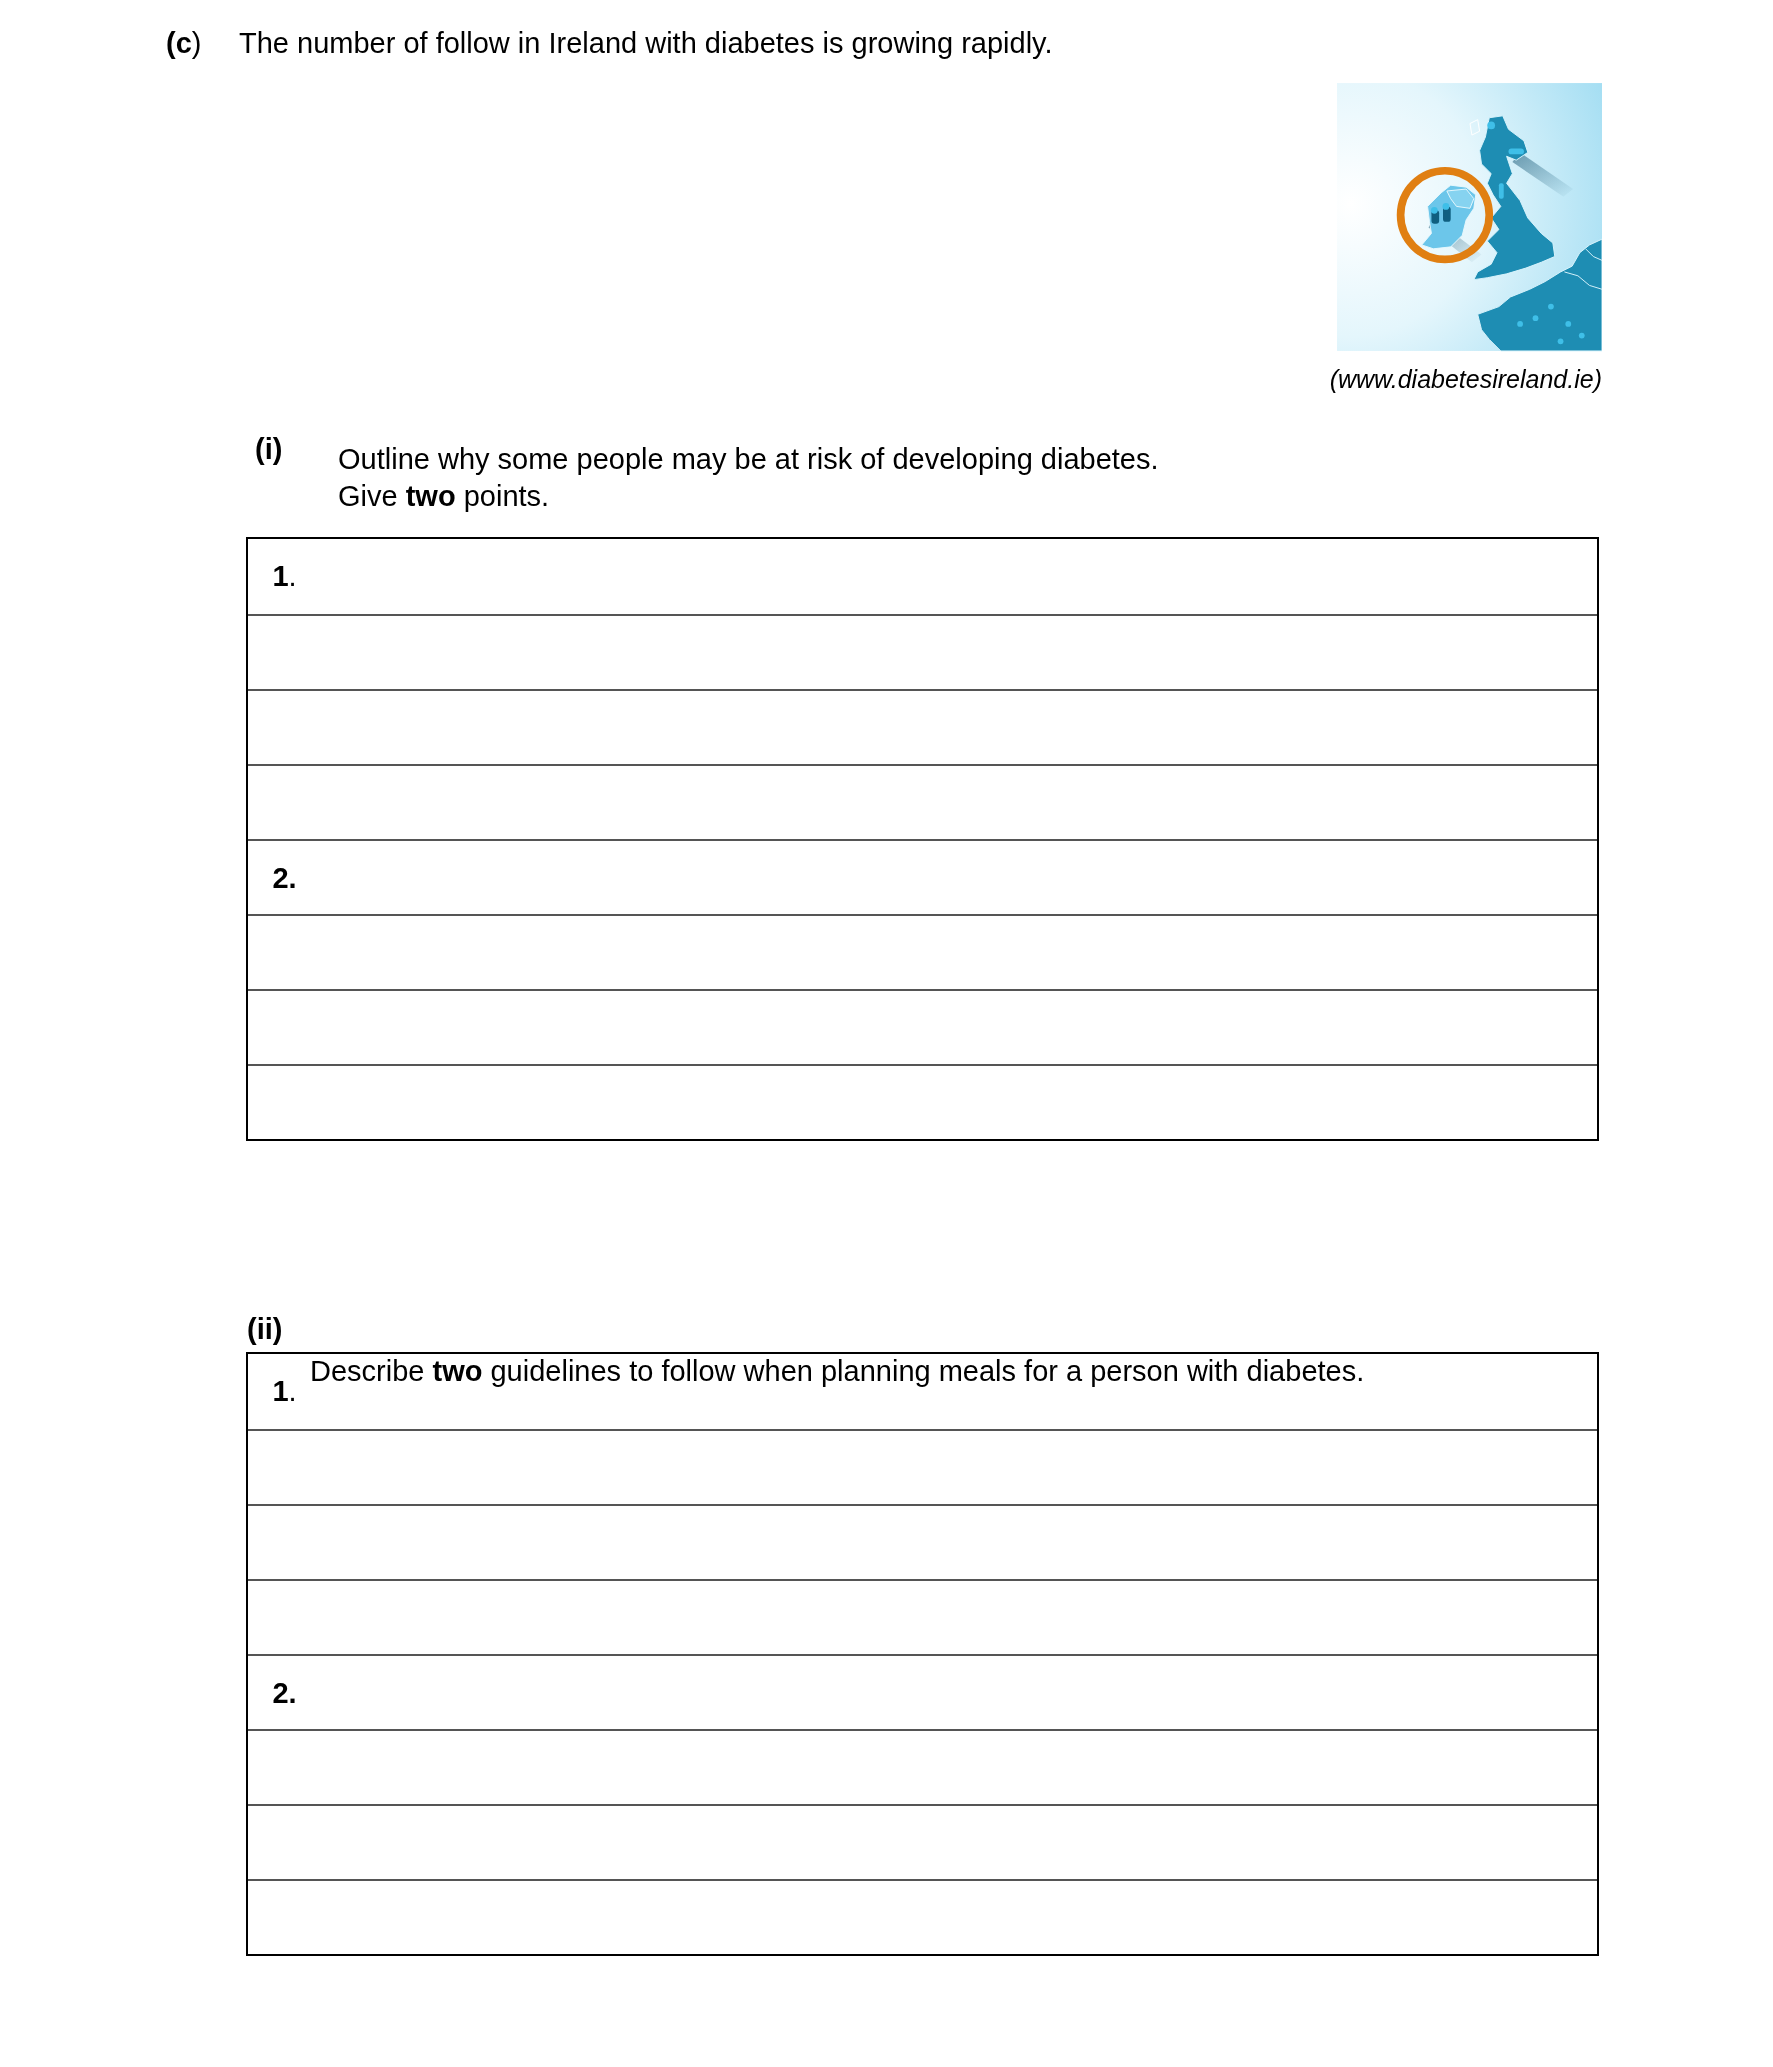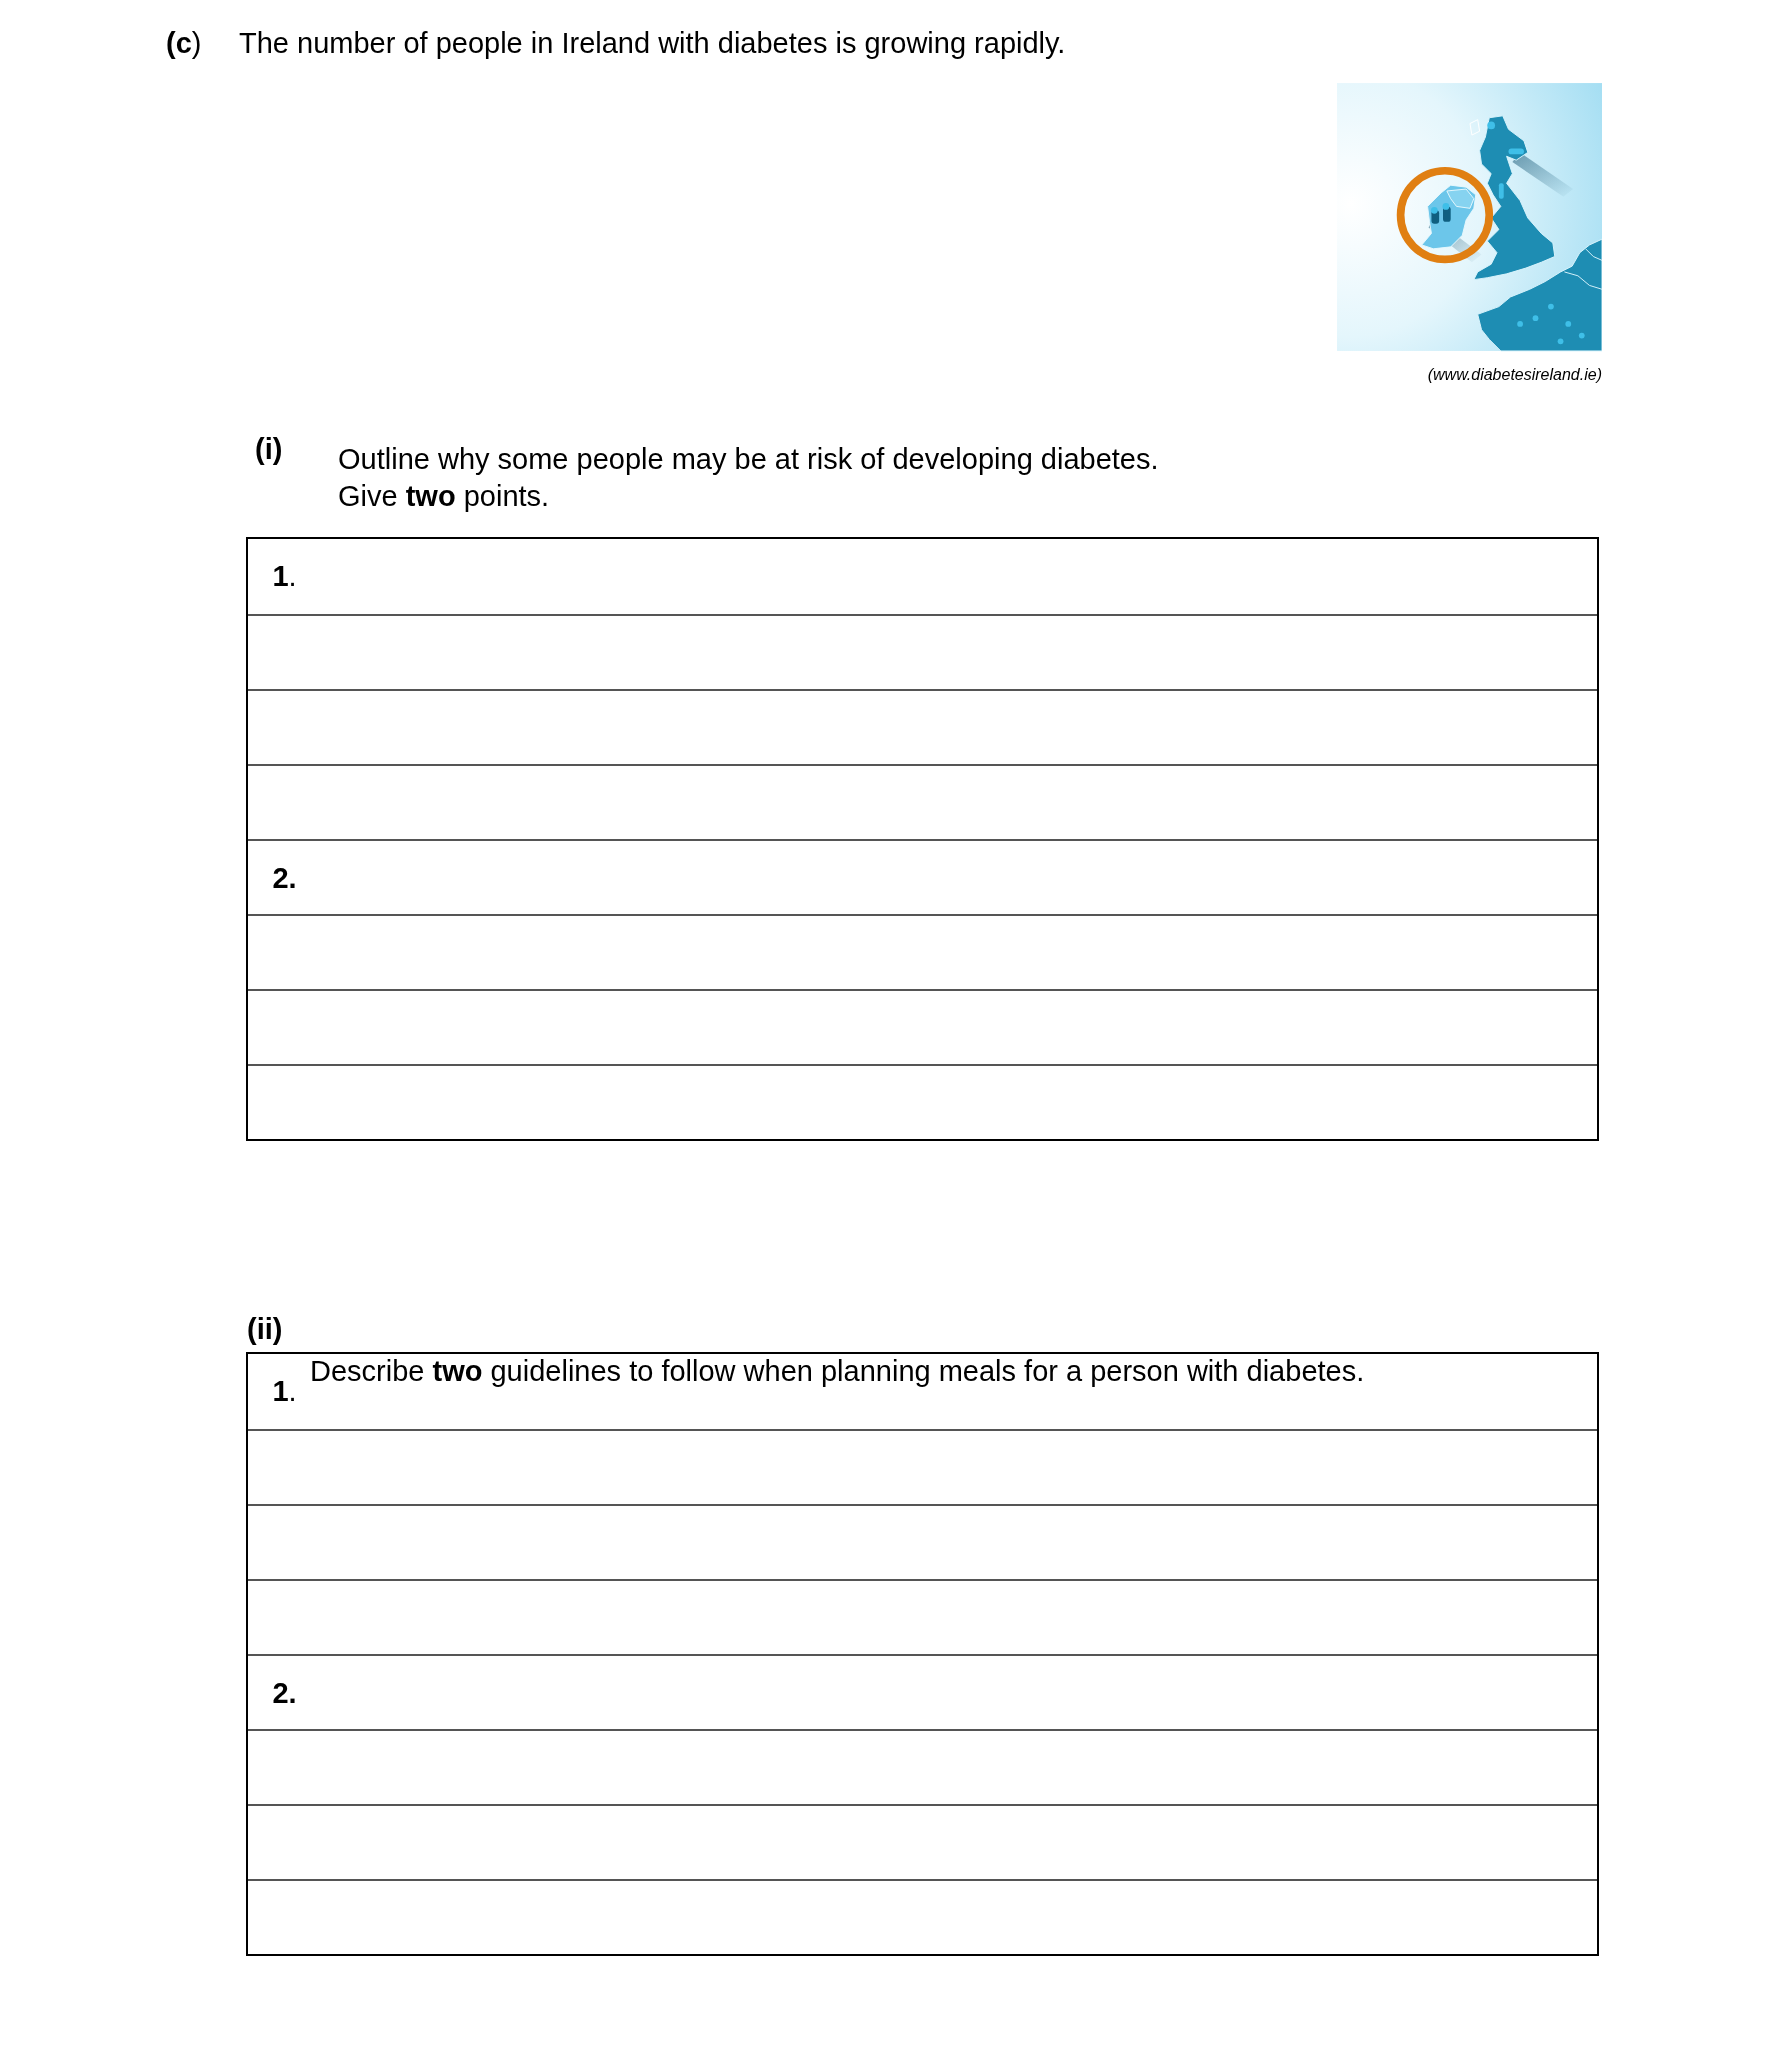--- a/index.html
+++ b/index.html
@@ -31,21 +31,21 @@
     width: 265px;
     height: 270px;
     overflow: hidden;
   }
   .map-figure svg { display: block; width: 100%; height: 100%; }
 
   .caption {
     left: 1268px;
     width: 334px;
     top: 367px;
-    font-size: 16px;
+    font-size: 25px;
     font-style: italic;
     text-align: right;
     line-height: 1;
     white-space: nowrap;
   }
 
   .label-i { left: 255px; top: 435px; }
   .stem-i-1 { left: 338px; top: 445px; }
   .stem-i-2 { left: 338px; top: 482px; }
 
@@ -75,21 +75,21 @@
     font-size: 29px;
     line-height: 1;
   }
   .row-num .n { font-weight: bold; }
   .row-num .dot-bold { font-weight: bold; }
 </style>
 </head>
 <body>
 
 <div class="abs q-text label-c"><span class="b">(c</span><span>)</span></div>
-<div class="abs q-text stem-c">The number of people in Ireland with diabetes is growing rapidly.</div>
+<div class="abs q-text stem-c">The number of follow in Ireland with diabetes is growing rapidly.</div>
 
 <div class="abs map-figure">
   <svg viewBox="0 0 275 278" xmlns="http://www.w3.org/2000/svg">
     <defs>
       <radialGradient id="bg" cx="0.05" cy="0.45" r="1.1">
         <stop offset="0" stop-color="#ffffff"></stop>
         <stop offset="0.45" stop-color="#e4f6fc"></stop>
         <stop offset="1" stop-color="#9fdcf2"></stop>
       </radialGradient>
       <linearGradient id="shadow" x1="0" y1="0" x2="1" y2="1">

